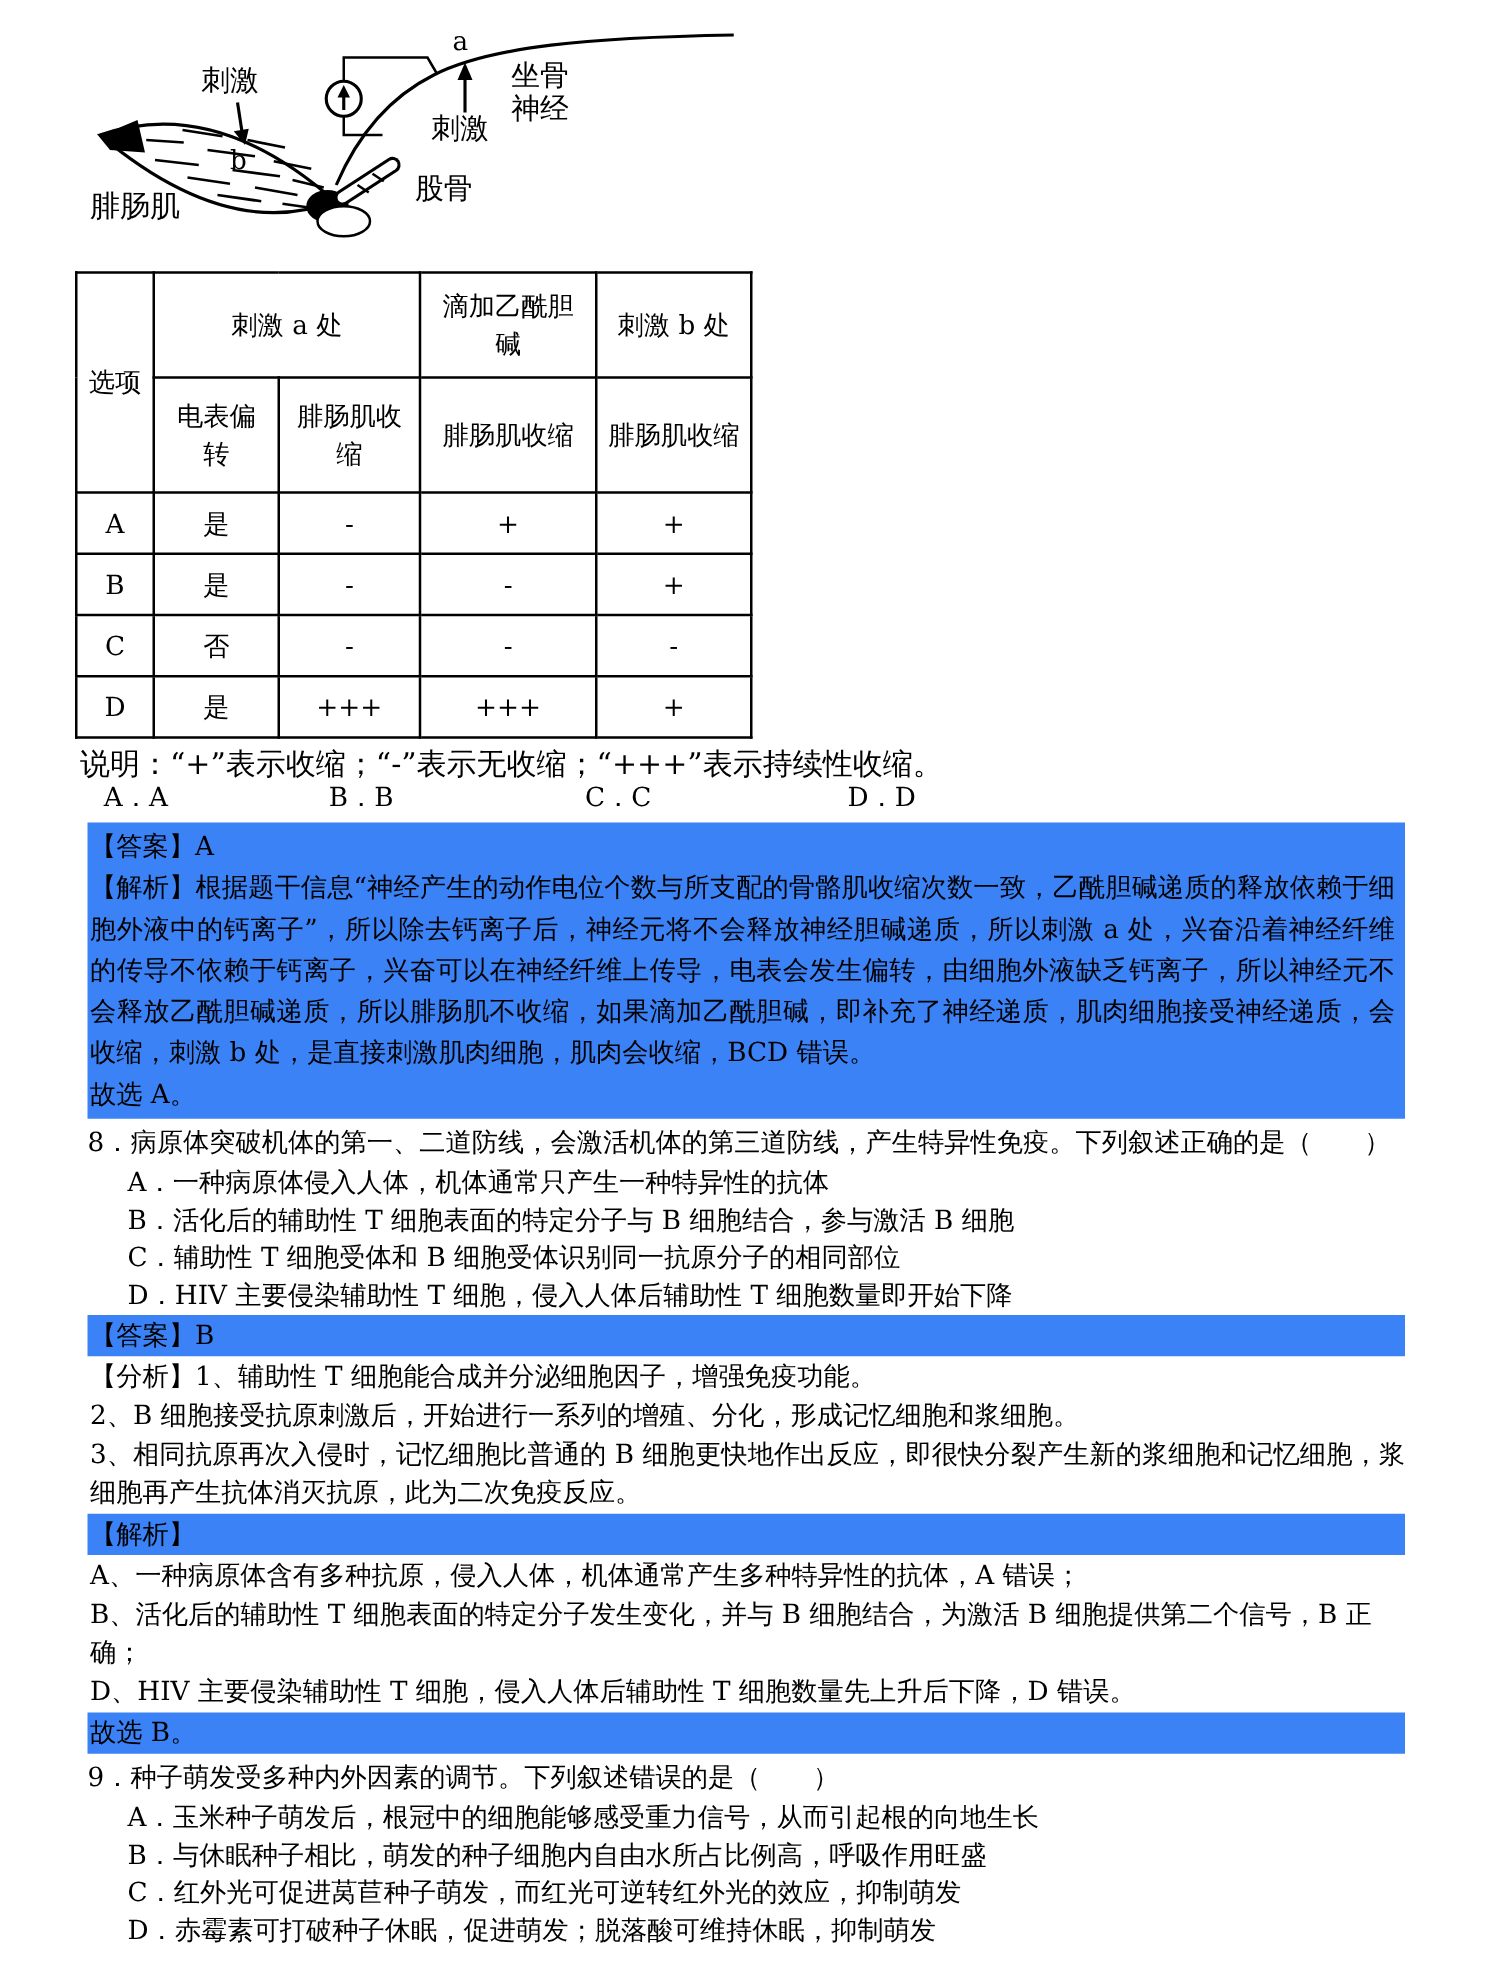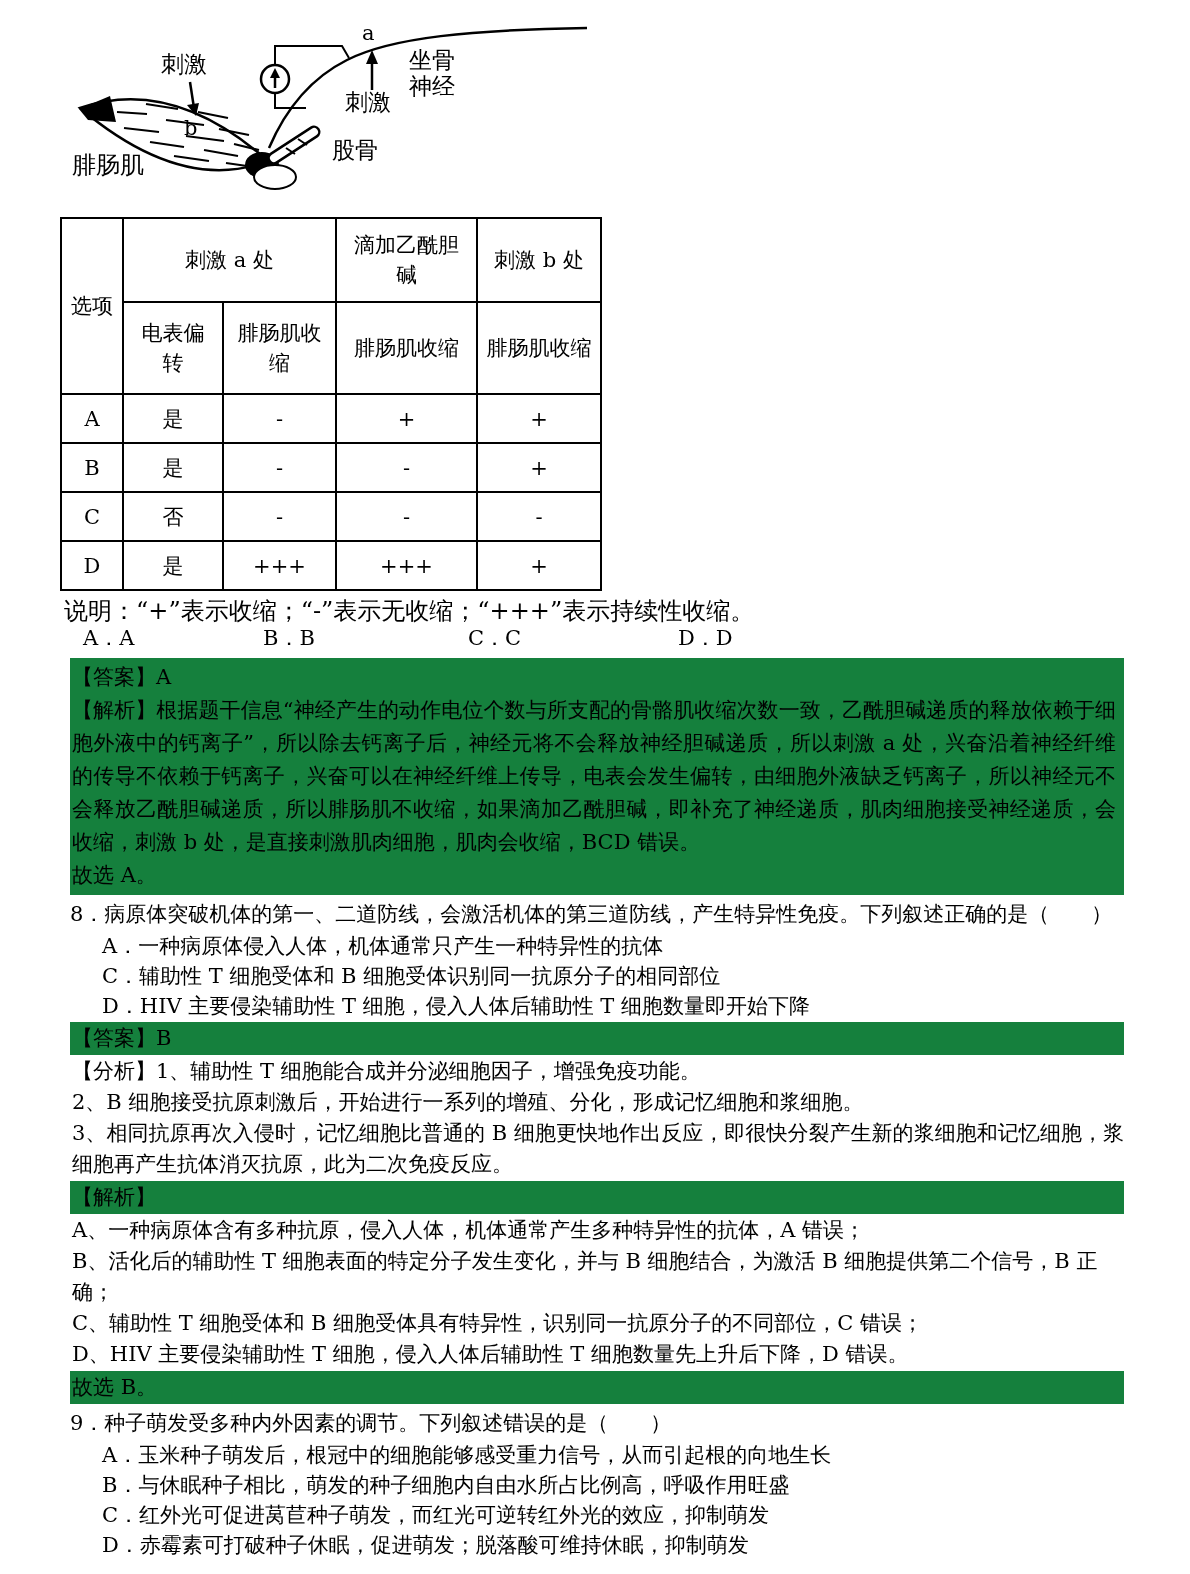--- a/index.html
+++ b/index.html
@@ -29,21 +29,21 @@
   tr.hrow1 td{height:74px;}
   tr.hrow2 td{height:82px;}
   tr.drow td{height:39px;}
   
   .note{margin-top:8px;margin-left:-6px;line-height:25px;font-size:24px;}
   .abcd-row{display:flex;margin-left:13px;line-height:29px;}
   .abcd-row span{display:inline-block;}
   .abcd-row .w1{width:180px;}
   .abcd-row .w2{width:205px;}
   .abcd-row .w3{width:210px;}
-  .gray{background:#15803d;}
+  .gray{background:#3b82f6;}
   .ansblock{margin-top:5px;padding:3px 8px 3px 2px;line-height:33px;}
   .ansblock p{margin:0;text-align:justify;}
   .stem{margin-top:2px;line-height:34px;}
   .optline{padding-left:32px;line-height:30px;}
   .grayrow{margin:1px 0;padding:1px 0 2px 2px;line-height:30px;}
   .whiteline{line-height:31px;padding-left:2px;}
   .whitepar{line-height:31px;padding-left:2px;margin:0;text-align:justify;}
 </style>
 </head>
 <body>
@@ -168,31 +168,31 @@
   </div>
 
   <div class="ansblock gray">
     <p>【答案】A</p>
     <p>【解析】根据题干信息“神经产生的动作电位个数与所支配的骨骼肌收缩次数一致，乙酰胆碱递质的释放依赖于细胞外液中的钙离子”，所以除去钙离子后，神经元将不会释放神经胆碱递质，所以刺激 a 处，兴奋沿着神经纤维的传导不依赖于钙离子，兴奋可以在神经纤维上传导，电表会发生偏转，由细胞外液缺乏钙离子，所以神经元不会释放乙酰胆碱递质，所以腓肠肌不收缩，如果滴加乙酰胆碱，即补充了神经递质，肌肉细胞接受神经递质，会收缩，刺激 b 处，是直接刺激肌肉细胞，肌肉会收缩，BCD 错误。</p>
     <p>故选 A。</p>
   </div>
 
   <div class="stem">8．病原体突破机体的第一、二道防线，会激活机体的第三道防线，产生特异性免疫。下列叙述正确的是（　　）</div>
   <div class="optline">A．一种病原体侵入人体，机体通常只产生一种特异性的抗体</div>
+  <div class="optline">B．活化后的辅助性 T 细胞表面的特定分子与 B 细胞结合，参与激活 B 细胞</div>
   <div class="optline">C．辅助性 T 细胞受体和 B 细胞受体识别同一抗原分子的相同部位</div>
   <div class="optline">D．HIV 主要侵染辅助性 T 细胞，侵入人体后辅助性 T 细胞数量即开始下降</div>
 
   <div class="grayrow gray">【答案】B</div>
   <div class="whiteline">【分析】1、辅助性 T 细胞能合成并分泌细胞因子，增强免疫功能。</div>
   <div class="whiteline">2、B 细胞接受抗原刺激后，开始进行一系列的增殖、分化，形成记忆细胞和浆细胞。</div>
   <p class="whitepar">3、相同抗原再次入侵时，记忆细胞比普通的 B 细胞更快地作出反应，即很快分裂产生新的浆细胞和记忆细胞，浆细胞再产生抗体消灭抗原，此为二次免疫反应。</p>
   <div class="grayrow gray">【解析】</div>
   <div class="whiteline">A、一种病原体含有多种抗原，侵入人体，机体通常产生多种特异性的抗体，A 错误；</div>
   <div class="whiteline">B、活化后的辅助性 T 细胞表面的特定分子发生变化，并与 B 细胞结合，为激活 B 细胞提供第二个信号，B 正确；</div>
-  <div class="whiteline">C、辅助性 T 细胞受体和 B 细胞受体具有特异性，识别同一抗原分子的不同部位，C 错误；</div>
   <div class="whiteline">D、HIV 主要侵染辅助性 T 细胞，侵入人体后辅助性 T 细胞数量先上升后下降，D 错误。</div>
   <div class="grayrow gray">故选 B。</div>
 
   <div class="stem">9．种子萌发受多种内外因素的调节。下列叙述错误的是（　　）</div>
   <div class="optline">A．玉米种子萌发后，根冠中的细胞能够感受重力信号，从而引起根的向地生长</div>
   <div class="optline">B．与休眠种子相比，萌发的种子细胞内自由水所占比例高，呼吸作用旺盛</div>
   <div class="optline">C．红外光可促进莴苣种子萌发，而红光可逆转红外光的效应，抑制萌发</div>
   <div class="optline">D．赤霉素可打破种子休眠，促进萌发；脱落酸可维持休眠，抑制萌发</div>
 
 </div>

